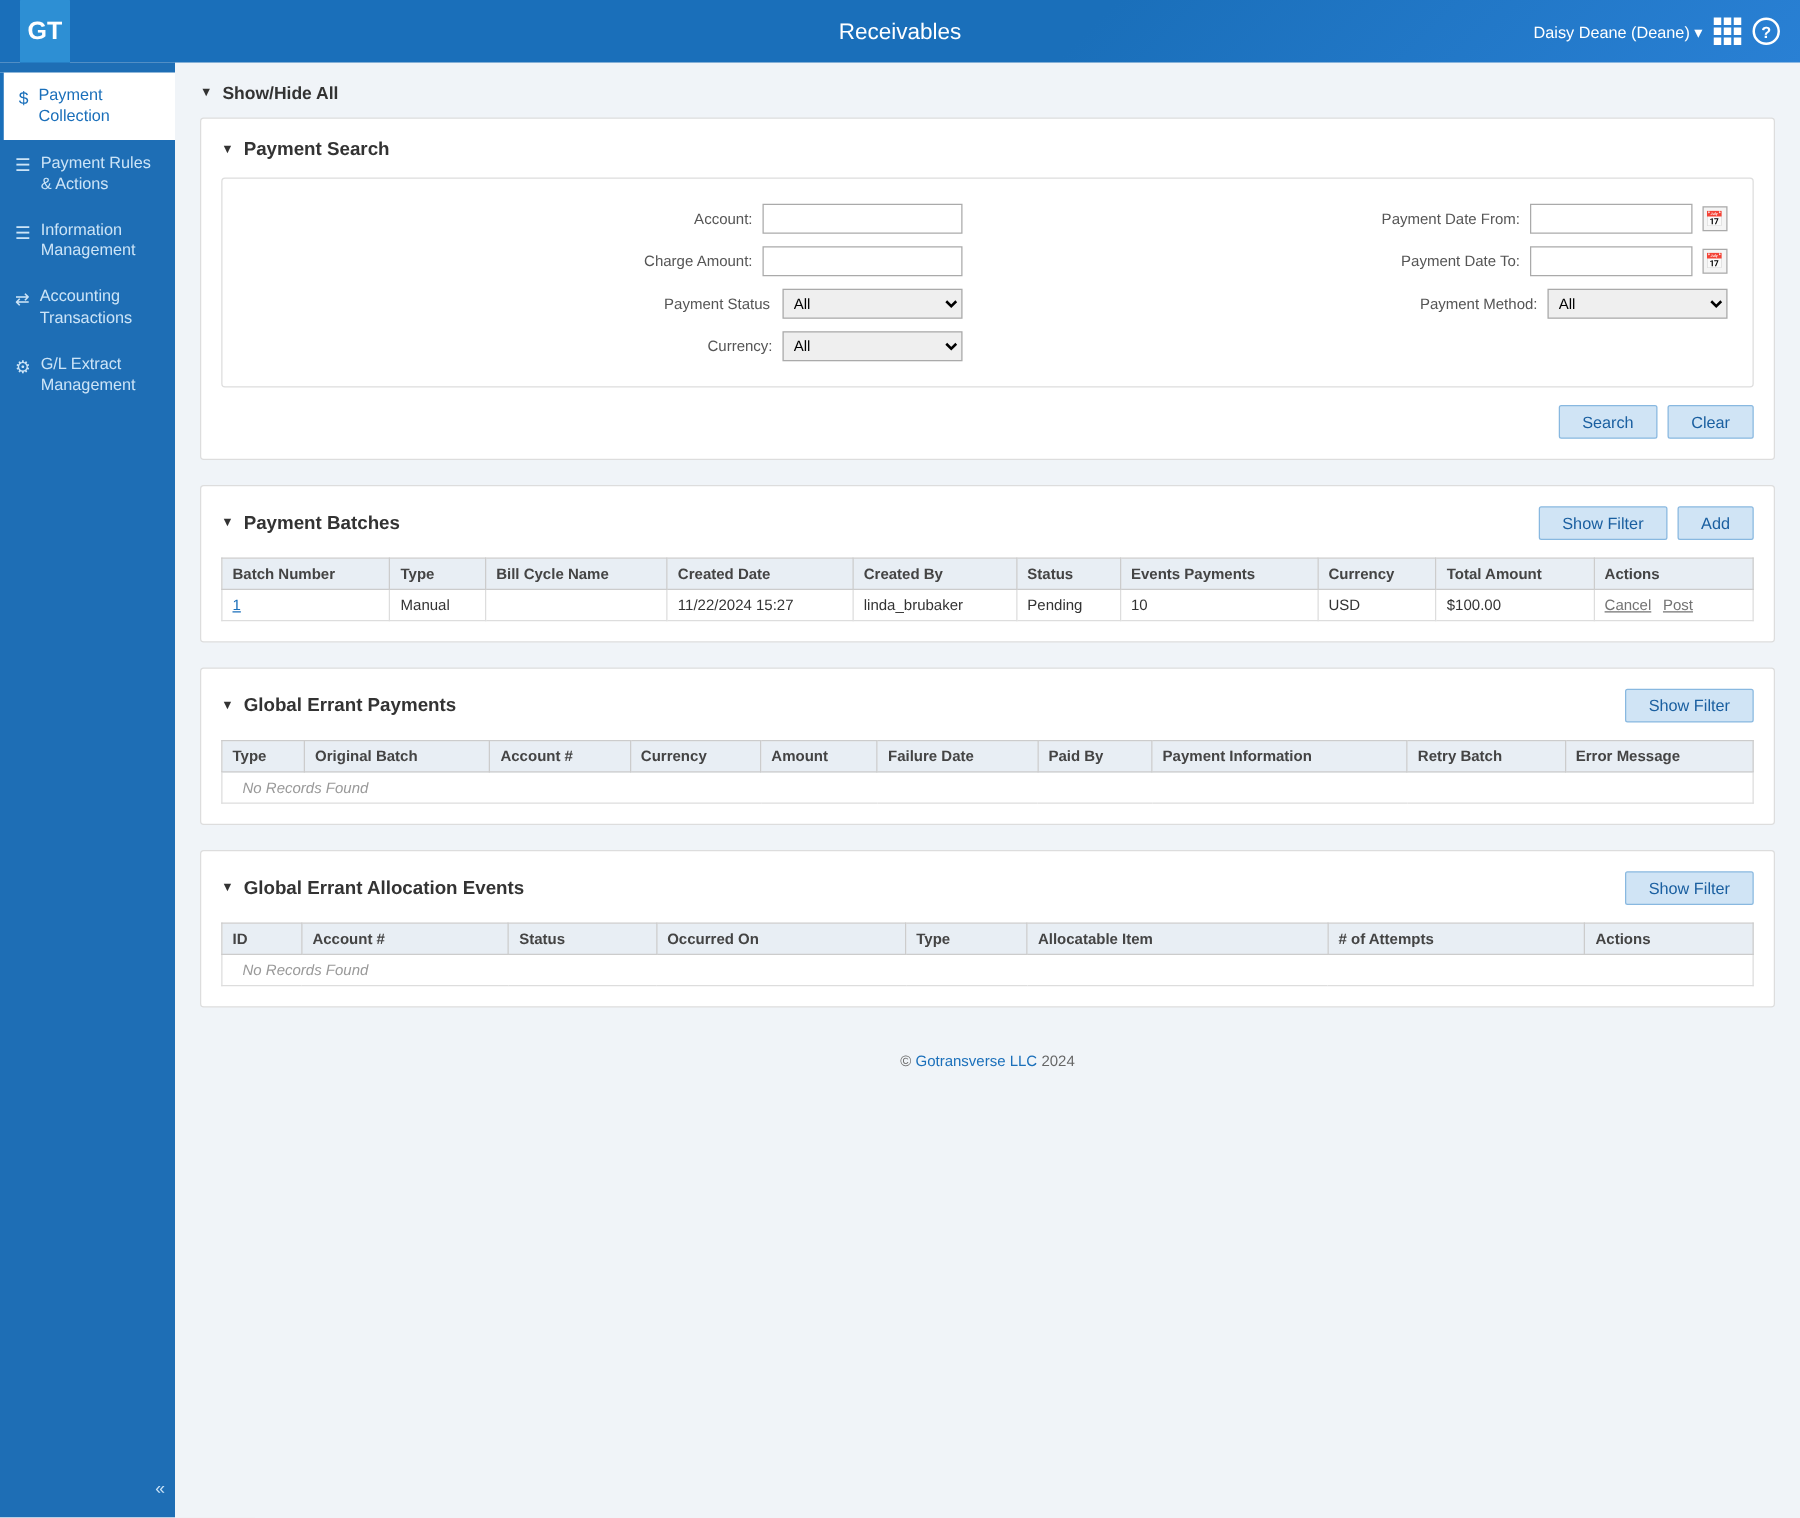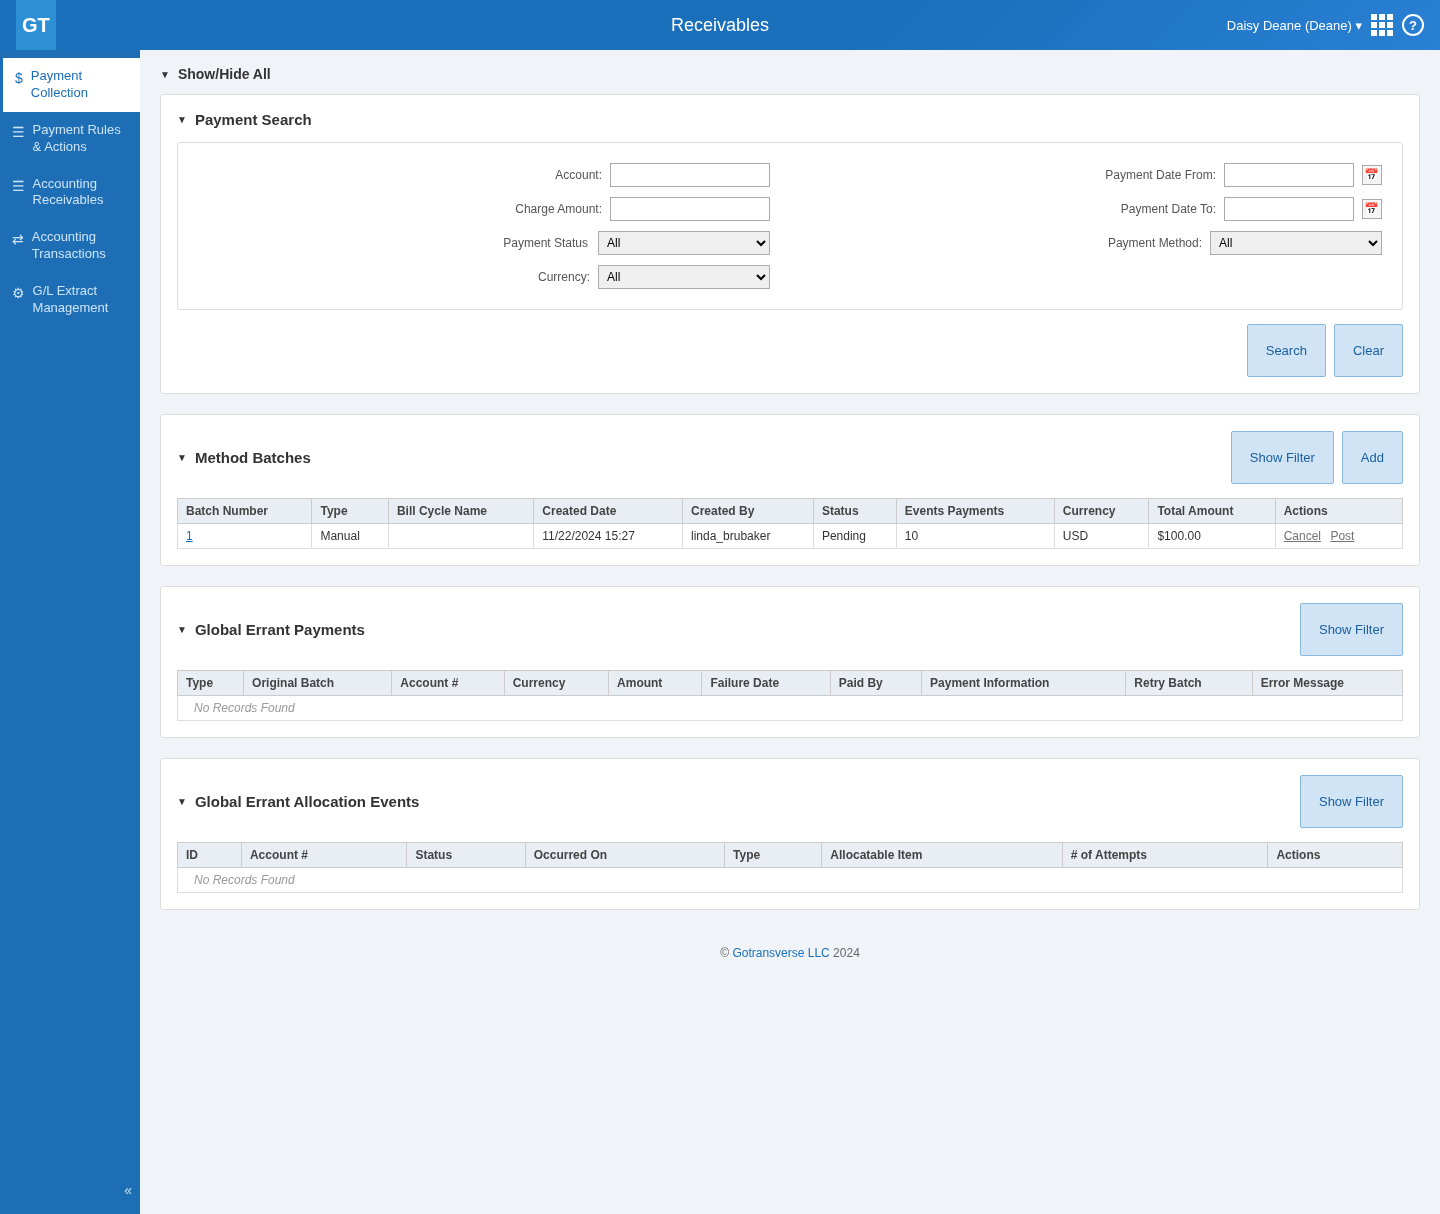--- a/index.html
+++ b/index.html
@@ -172,32 +172,32 @@
       font-size: 12px;
       height: 24px;
       width: 160px;
       outline: none;
     }
     .form-select {
       border: 1px solid #aaa;
       padding: 2px 4px;
       font-size: 12px;
       height: 24px;
-      width: 172px;
+      width: 144px;
       outline: none;
     }
     .calendar-icon {
       width: 20px; height: 20px; border: 1px solid #aaa;
       display: inline-flex; align-items: center; justify-content: center;
       font-size: 12px; cursor: pointer; background: #f5f5f5;
     }
 
     
     .btn {
-      padding: 18px 18px;
+      padding: 5px 18px;
       border: 1px solid #aaa;
       background: #e8e8e8;
       color: #333;
       font-size: 13px;
       cursor: pointer;
       border-radius: 2px;
     }
     .btn-blue {
       background: #d0e4f5;
       border-color: #88b8e0;
@@ -281,21 +281,21 @@
     <div class="sidebar-item active">
       <span class="icon">$</span>
       <span>Payment Collection</span>
     </div>
     <div class="sidebar-item">
       <span class="icon">☰</span>
       <span>Payment Rules &amp; Actions</span>
     </div>
     <div class="sidebar-item">
       <span class="icon">☰</span>
-      <span>Accounting Receivables</span>
+      <span>Information Management</span>
     </div>
     <div class="sidebar-item">
       <span class="icon">⇄</span>
       <span>Accounting Transactions</span>
     </div>
     <div class="sidebar-item">
       <span class="icon">⚙</span>
       <span>G/L Extract Management</span>
     </div>
     <div class="sidebar-collapse">«</div>
@@ -366,21 +366,21 @@
       <div class="btn-row">
         <button class="btn btn-blue">Search</button>
         <button class="btn btn-blue">Clear</button>
       </div>
     </div>
 
     <div class="section">
       <div class="section-header">
         <div class="section-title-left">
           <span class="triangle">▼</span>
-          <span class="section-title">Method Batches</span>
+          <span class="section-title">Payment Batches</span>
         </div>
         <div class="section-actions">
           <button class="btn btn-blue">Show Filter</button>
           <button class="btn btn-blue">Add</button>
         </div>
       </div>
 
       <table>
         <thead>
           <tr>

